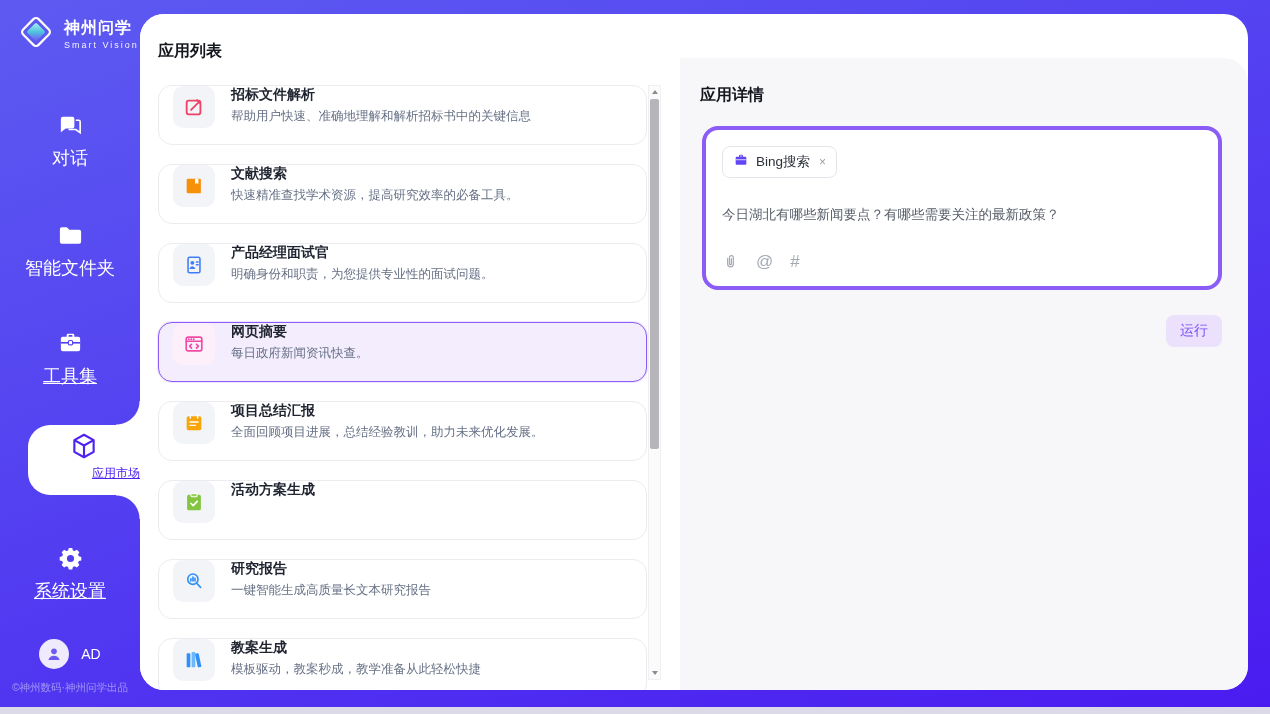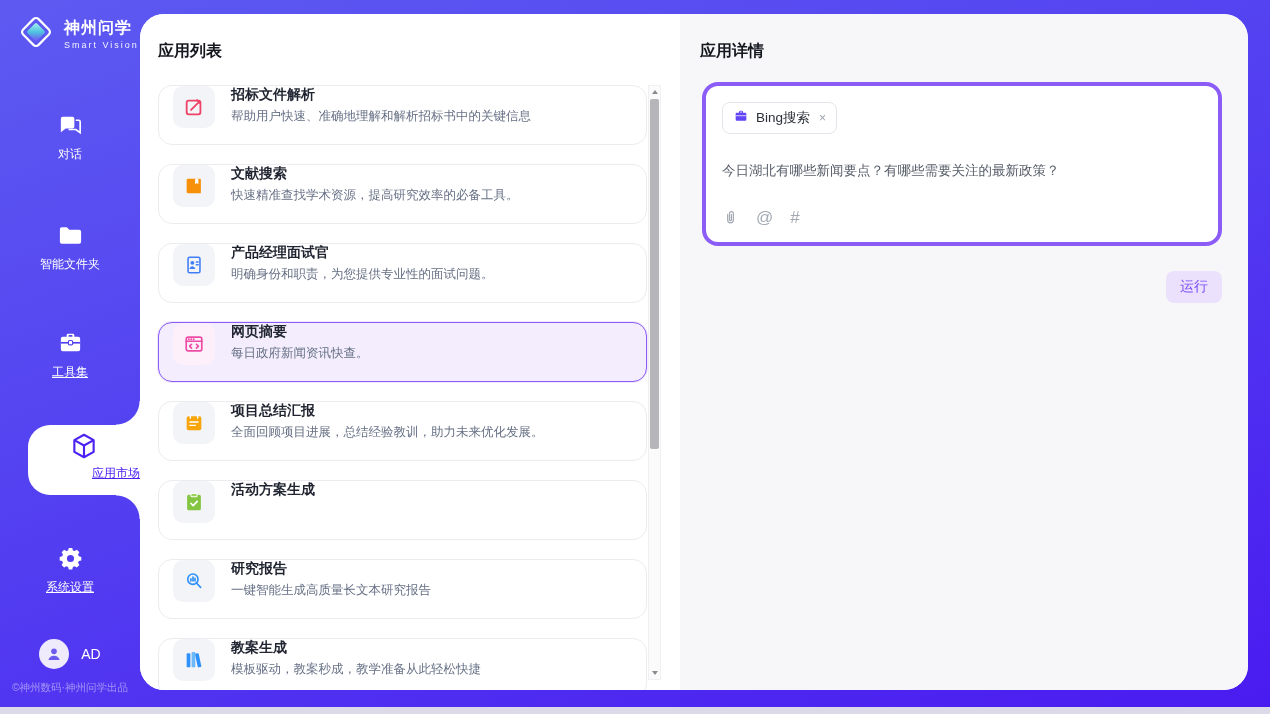--- a/index.html
+++ b/index.html
@@ -14,21 +14,21 @@
     position:absolute; left:0; top:0; width:1270px; height:707px;
     background:linear-gradient(160deg,#5d5af1 0%,#5340f1 45%,#4a1bf0 100%);
   }
   
   .sidebar { position:absolute; left:0; top:0; width:140px; height:707px; color:#fff; }
   .logo { position:absolute; left:16px; top:12px; display:flex; align-items:center; gap:8px; }
   .logo-text .cn { font-size:16px; font-weight:bold; letter-spacing:1px; }
   .logo-text .en { font-size:9px; letter-spacing:2px; opacity:.92; margin-top:1px;text-align:right; }
   .nav-item { position:absolute; left:0; width:140px; text-align:center; cursor:pointer; }
   .nav-item .nicon { display:flex; justify-content:center; margin-bottom:7px; }
-  .nav-item .nlabel { font-size:12px; color:#fff; }
+  .nav-item .nlabel { font-size:18px; color:#fff; }
   .nav-item .nlabel.u { text-decoration:underline; }
   
   .active-tab {
     position:absolute; left:28px; right:0; top:425px; height:70px;
     background:#fff; border-radius:22px 0 0 22px; text-align:right;
   }
   .active-tab .scoop { position:absolute; right:0; width:24px; height:24px; }
   .active-tab .scoop.top { top:-24px; background:radial-gradient(circle 24px at 0 0, rgba(0,0,0,0) 23px, #fff 24px); }
   .active-tab .scoop.bot { bottom:-24px; background:radial-gradient(circle 24px at 0 24px, rgba(0,0,0,0) 23px, #fff 24px); }
   .active-tab .nicon { display:flex; justify-content:center; margin-top:6px; margin-bottom:4px; }
@@ -57,21 +57,21 @@
   .card-name { font-size:14px; font-weight:bold; color:#1f2430; margin-bottom:4px; }
   .card-desc { font-size:12.5px; color:#667085; }
   
   .sbar { position:absolute; right:19px; top:71px; width:13px; height:595px; background:#fbfbfc; border:1px solid #f0f0f2; }
   .sbar .arr { position:absolute; left:0; width:100%; height:12px; display:flex; align-items:center; justify-content:center; }
   .sbar .arr.up { top:0; } .sbar .arr.dn { bottom:0; }
   .tri-up { width:0; height:0; border-left:3.5px solid transparent; border-right:3.5px solid transparent; border-bottom:4.5px solid #8a8a90; }
   .tri-dn { width:0; height:0; border-left:3.5px solid transparent; border-right:3.5px solid transparent; border-top:4.5px solid #8a8a90; }
   .sbar .thumb { position:absolute; left:1px; top:13px; width:9px; height:350px; background:#b6b6ba; border-radius:2px; }
   
-  .detail-panel { flex:1; background:#f7f7f9; position:relative; border-radius:0 24px 24px 0; }
+  .detail-panel { flex:1; background:#f7f7f9; position:relative; border-radius:0 24px 24px 0;margin-top:44px; }
   .composer {
     position:absolute; left:22px; top:68px; width:520px; height:164px;
     background:#fff; border:4px solid #8b5cf6; border-radius:16px; padding:16px; display:flex; flex-direction:column;
   }
   .tool-tag {
     display:inline-flex; align-items:center; gap:7px; height:32px; padding:0 10px;
     border:1px solid #e4e5ea; border-radius:8px; background:#fff; width:max-content;
   }
   .tool-tag .tlabel { font-size:13.5px; color:#2b2f38; }
   .tool-tag .tclose { font-size:12px; color:#9aa0aa; cursor:pointer; padding-left:2px; }

